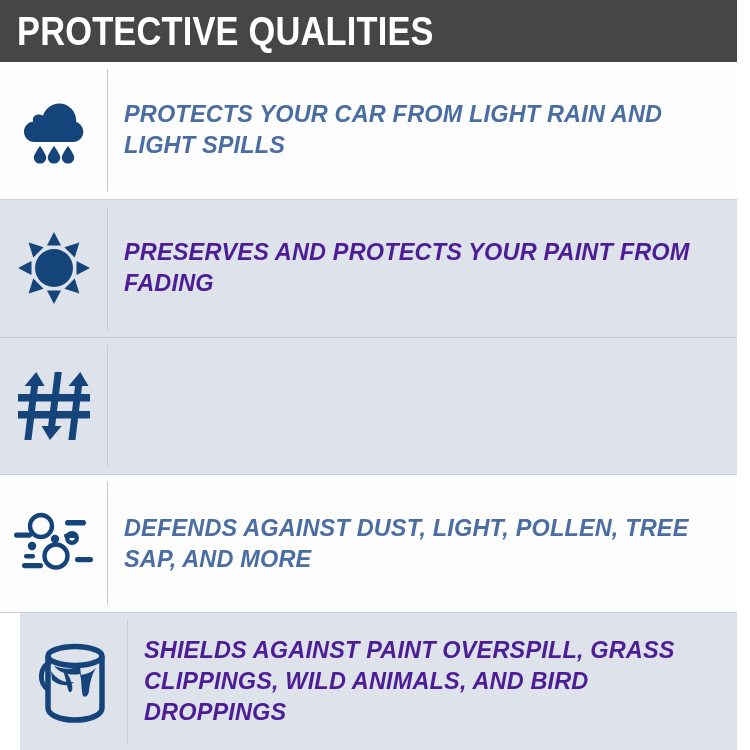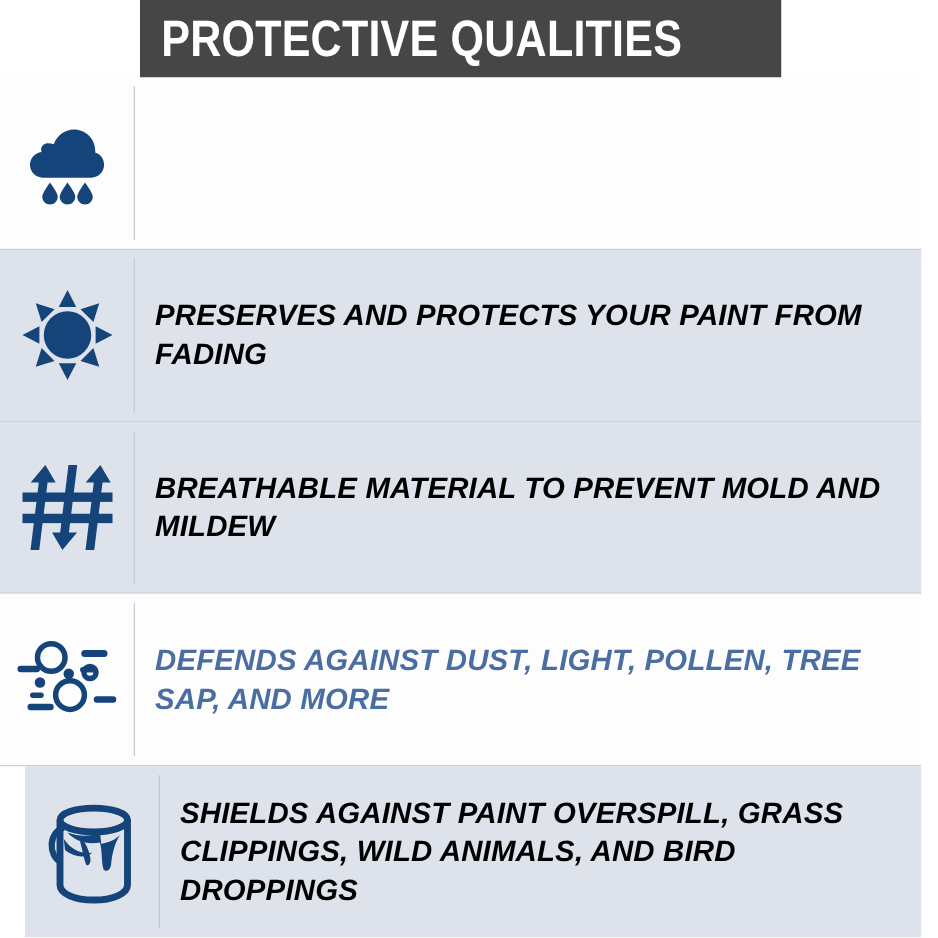--- a/index.html
+++ b/index.html
@@ -14,21 +14,20 @@
     background: #ffffff;
   }
 
   #infographic {
     position: relative;
     width: 737px;
     height: 750px;
     background: #ffffff;
     display: flex;
     flex-direction: column;
-    align-items: center;
   }
 
   
   .header-bar {
     height: 62px;
     background: #464646;
     display: flex;
     align-items: center;
     flex: 0 0 auto;
     box-sizing: border-box;
@@ -103,41 +102,44 @@
   .feature-text {
     font-family: "Liberation Sans", sans-serif;
     font-weight: bold;
     font-style: italic;
     font-size: 23.5px;
     line-height: 1.33;
     letter-spacing: 0.15px;
     margin: 0;
   }
   .text-blue   { color: #4b6ea2; }
-  .text-dark   { color: #000000; }
+  .text-dark   { color: #4c1d95; }
 </style>
 </head>
 <body>
 
 <div id="infographic">
 
   <div class="header-bar">
     <div class="header-title">PROTECTIVE QUALITIES</div>
   </div>
 
   <div class="rows">
 
     <div class="feature-row bg-light">
       <div class="icon-cell">
         <svg width="76" height="76" viewBox="0 0 76 76">
           <path fill="#14447a" d="M22.5 22.5c1.6 0 3.1.3 4.5.9C29.3 16.6 35.6 11.5 43.2 11.5c9.4 0 17 7.6 17 17 0 .5 0 1-.1 1.5 4.2 1.3 7.2 5.2 7.2 9.8 0 5.7-4.6 10.3-10.3 10.3H18.2C12.6 50.1 8 45.5 8 39.8c0-5.3 4-9.7 9.2-10.3-.2-.7-.3-1.4-.3-2.2 0-2.6 2.5-4.8 5.6-4.8z"></path>
           <path fill="#14447a" d="M24 54c0 0-6.2 8.2-6.2 11.4 0 3.4 2.8 6.2 6.2 6.2s6.2-2.8 6.2-6.2C30.2 62.2 24 54 24 54z"></path>
           <path fill="#14447a" d="M38 54c0 0-6.2 8.2-6.2 11.4 0 3.4 2.8 6.2 6.2 6.2s6.2-2.8 6.2-6.2C44.2 62.2 38 54 38 54z"></path>
           <path fill="#14447a" d="M52 54c0 0-6.2 8.2-6.2 11.4 0 3.4 2.8 6.2 6.2 6.2s6.2-2.8 6.2-6.2C58.2 62.2 52 54 52 54z"></path>
         </svg>
+      </div>
+      <div class="text-cell">
+        <p class="feature-text text-blue">PROTECTS YOUR CAR FROM LIGHT RAIN AND LIGHT SPILLS</p>
       </div>
     </div>
 
     <div class="feature-row bg-tint">
       <div class="icon-cell">
         <svg width="76" height="76" viewBox="0 0 76 76">
           <circle cx="38" cy="38" r="19" fill="#14447a"></circle>
           <g fill="#14447a">
             <polygon points="38,2 45,15.5 31,15.5"></polygon>
             <polygon points="38,74 45,60.5 31,60.5"></polygon>
@@ -166,23 +168,20 @@
             <polygon points="40,74 30,60 36.5,60 36.5,6 43.5,6 43.5,60 50,60"></polygon>
 
             <polygon points="62,6 72,20 65.5,20 65.5,74 58.5,74 58.5,20 52,20"></polygon>
           </g>
           <g fill="#14447a">
             <rect x="4" y="28" width="72" height="7.5"></rect>
             <rect x="4" y="45" width="72" height="7.5"></rect>
           </g>
         </svg>
       </div>
-      <div class="text-cell">
-        <p class="feature-text text-dark">BREATHABLE MATERIAL TO PREVENT MOLD AND MILDEW</p>
-      </div>
     </div>
 
     <div class="feature-row bg-light">
       <div class="icon-cell">
         <svg width="84" height="72" viewBox="0 0 84 72">
           <g fill="none" stroke="#14447a" stroke-width="4.4">
             <circle cx="29" cy="18" r="11"></circle>
             <circle cx="44" cy="48" r="11.5"></circle>
             <circle cx="60" cy="30" r="4.8"></circle>
           </g>

